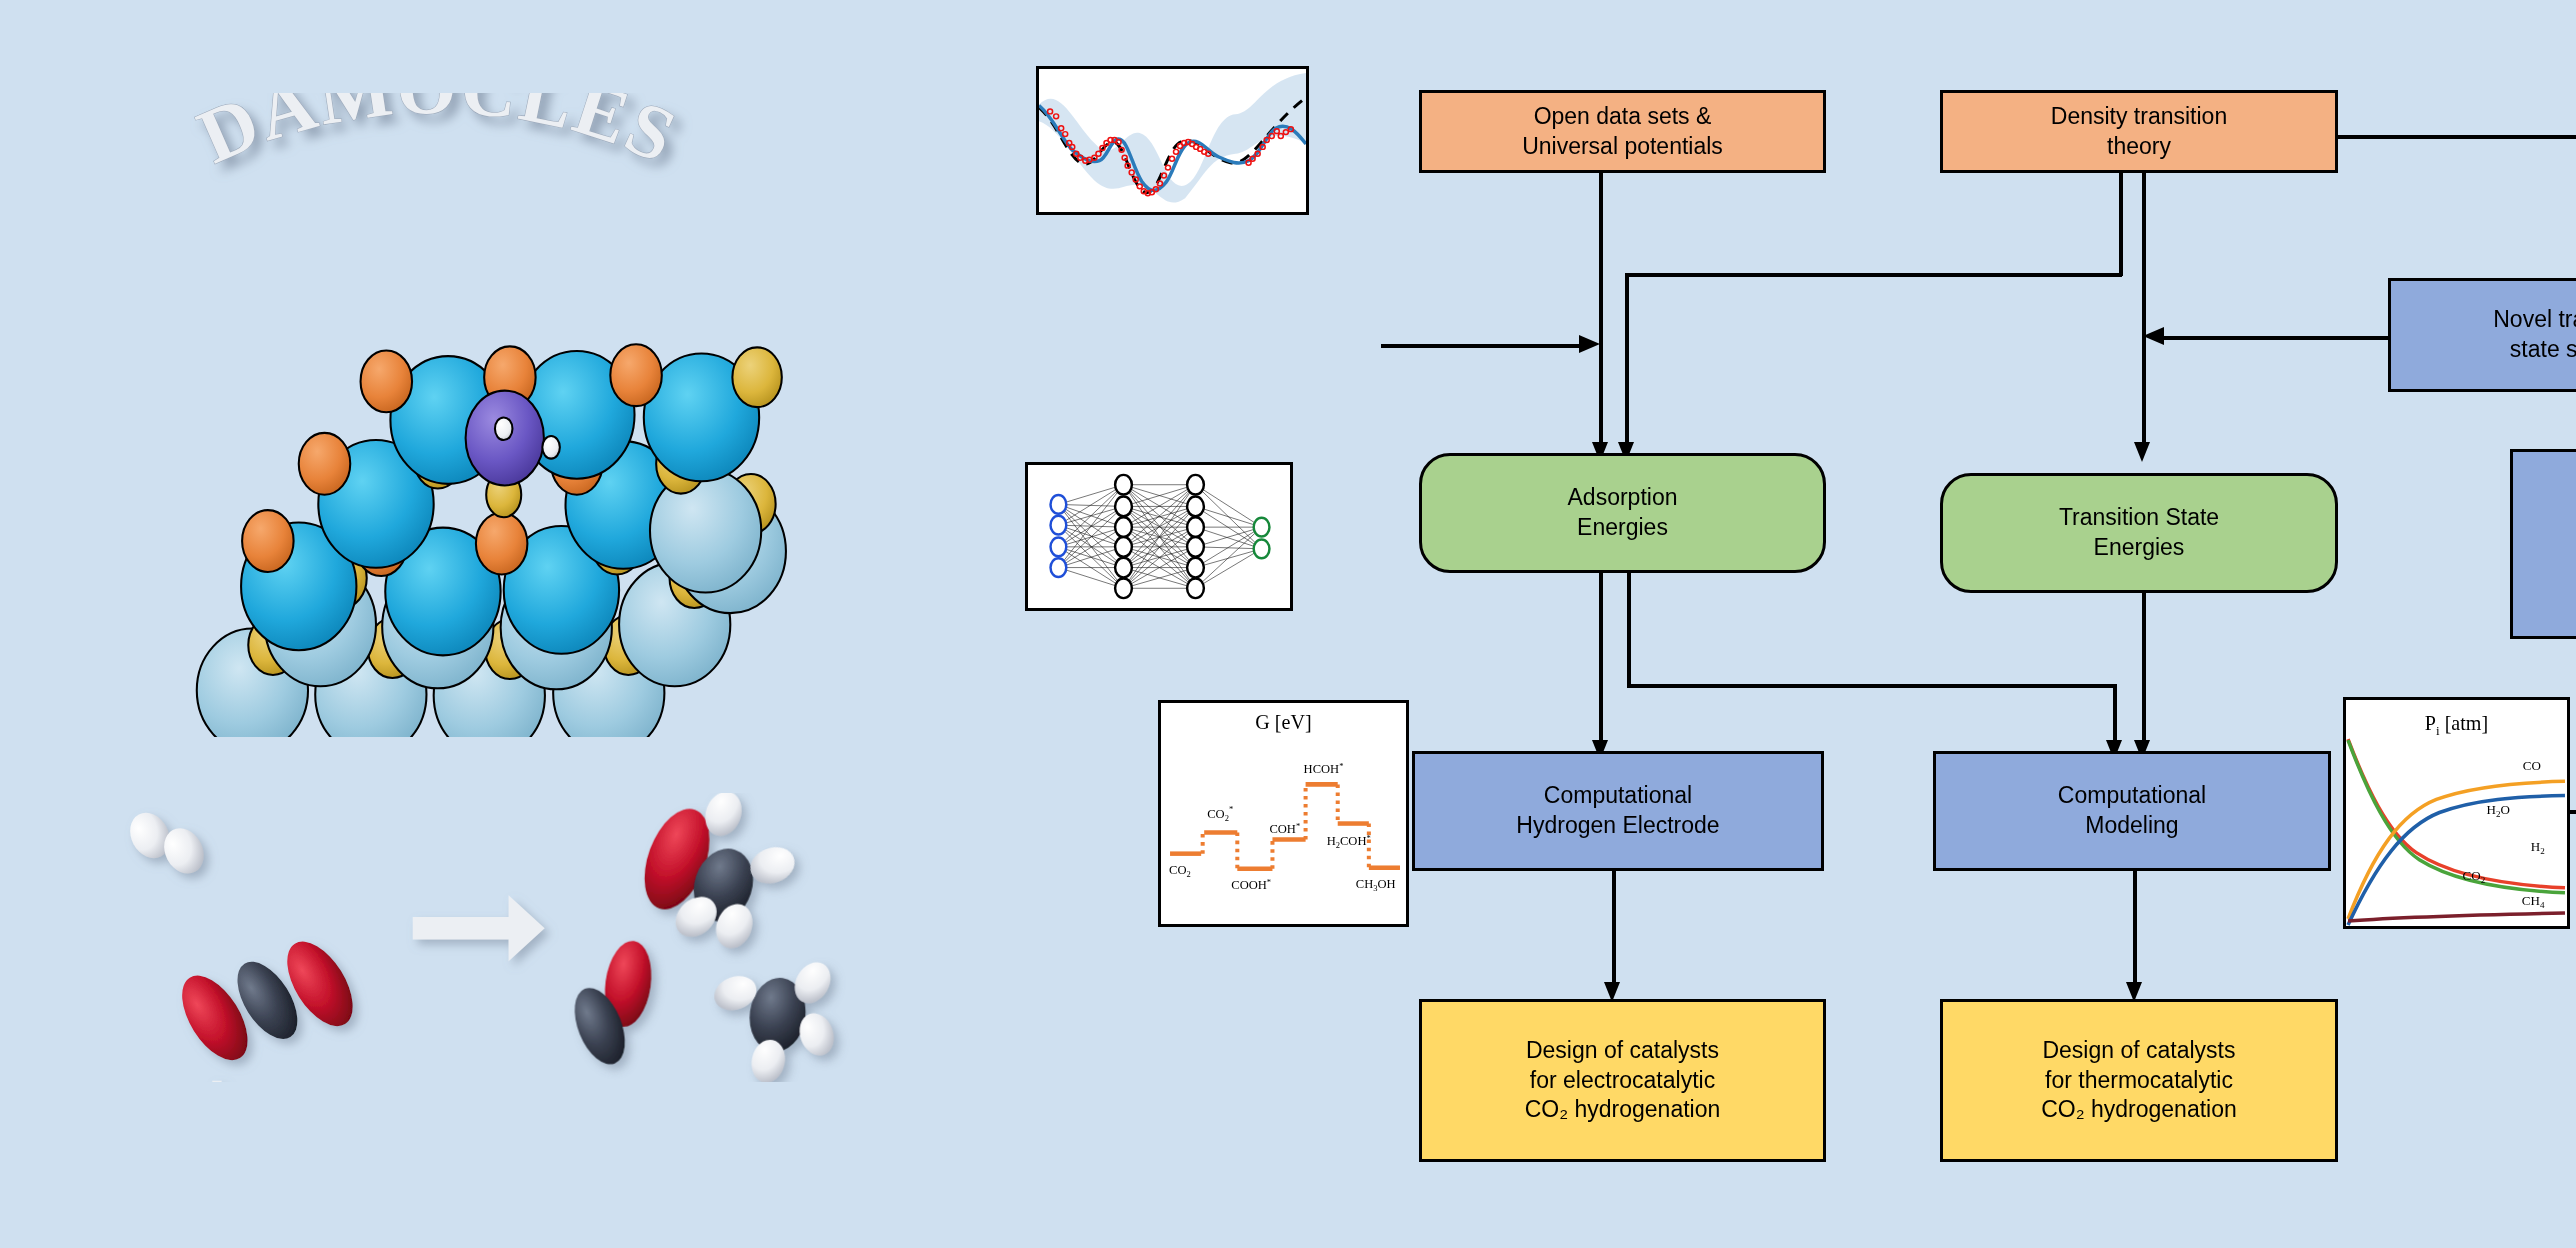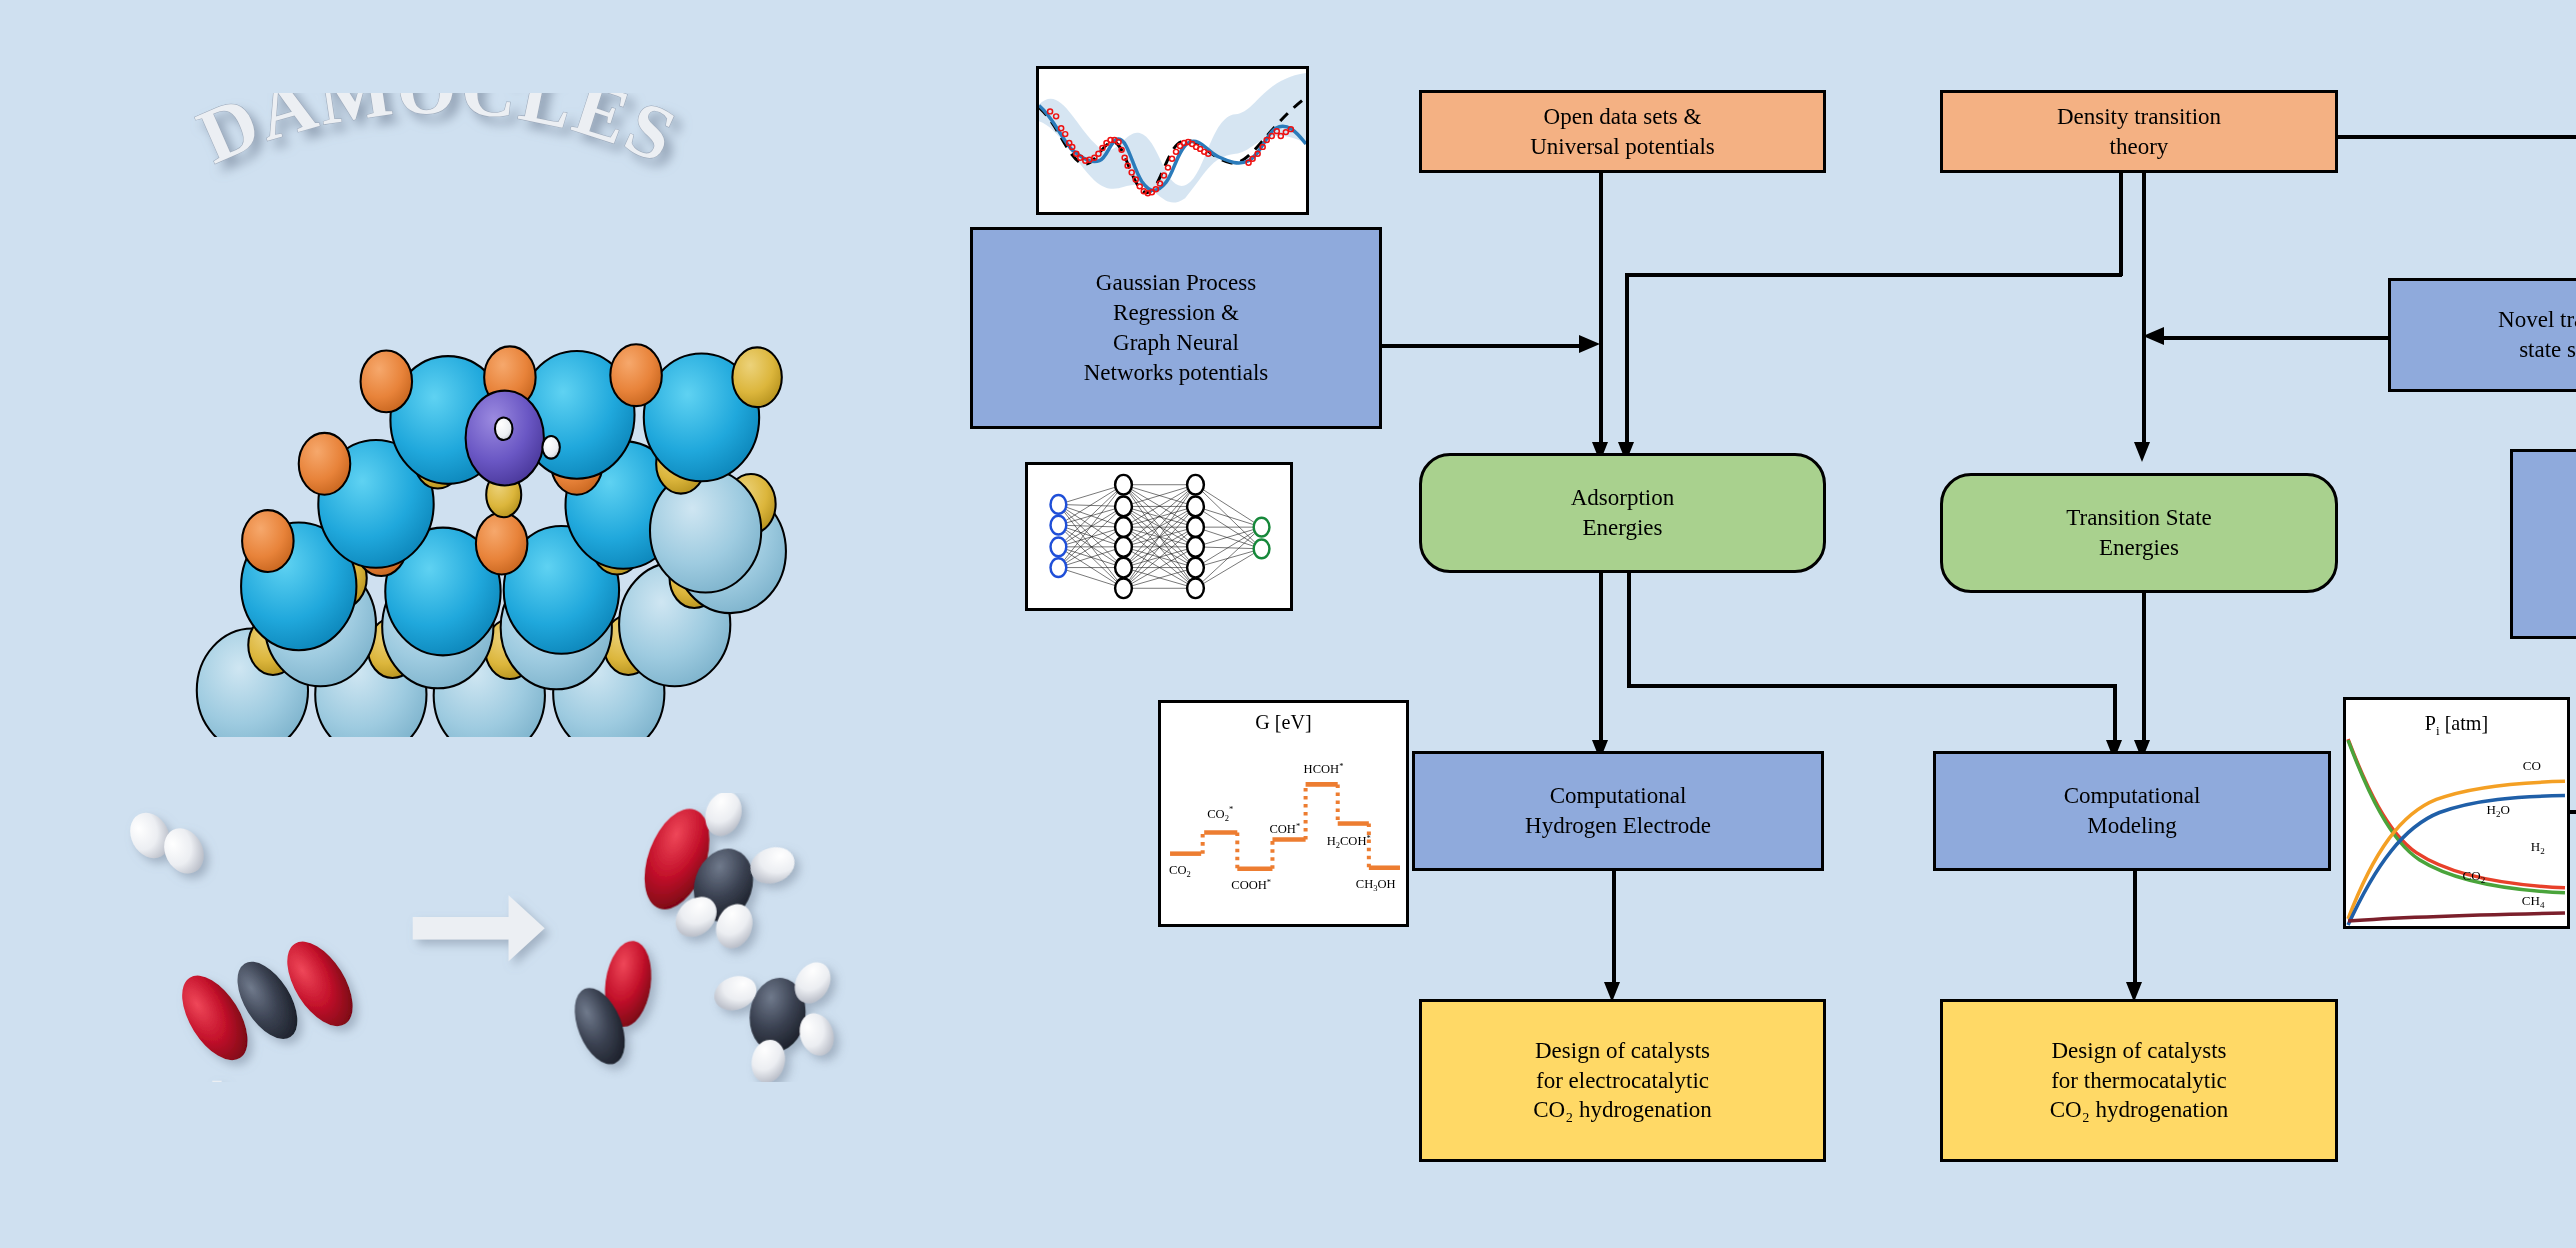--- a/index.html
+++ b/index.html
@@ -17,21 +17,21 @@
     border:3.6px solid #000;
     display:flex;align-items:center;justify-content:center;
     text-align:center;
     box-sizing:border-box;
     color:#000;
     line-height:1.30;
     font-size:23px;
     padding:2.1px 5.2px;
     z-index:6;
   }
-  .node span{display:block;font-family:Liberation Serif, serif;}
+  .node span{display:block;}
   .orange{background:#f4b183;}
   .blue{background:#8faadc;}
   .green{background:#a9d18e;border-radius:31px;}
   .yellow{background:#ffd966;align-items:center;}
 
   
   .ln{position:absolute;background:#000;z-index:3;}
   .vline{width:3.6px;}
   .hline{height:3.6px;}
   .arrow-d{position:absolute;width:0;height:0;
@@ -501,26 +501,20 @@
   <div class="node orange" style="left:1419px;top:90px;width:407px;height:83px;">
     <span style="white-space:pre-line;">Open data sets &amp;
 Universal potentials</span>
   </div>
 
   <div class="node orange" style="left:1940px;top:90px;width:398px;height:83px;">
     <span style="white-space:pre-line;">Density transition
 theory</span>
   </div>
 
-  <div class="node blue" style="left:970px;top:227px;width:412px;height:202px;">
-    <span style="white-space:pre-line;">Gaussian Process
-Regression &amp;
-Graph Neural
-Networks potentials</span>
-  </div>
 
   <div class="node blue" style="left:2388px;top:278px;width:369px;height:114px;">
     <span style="white-space:pre-line;">Novel transition
 state search</span>
   </div>
 
   <div class="node green" style="left:1419px;top:453px;width:407px;height:120px;">
     <span style="white-space:pre-line;">Adsorption
 Energies</span>
   </div>

